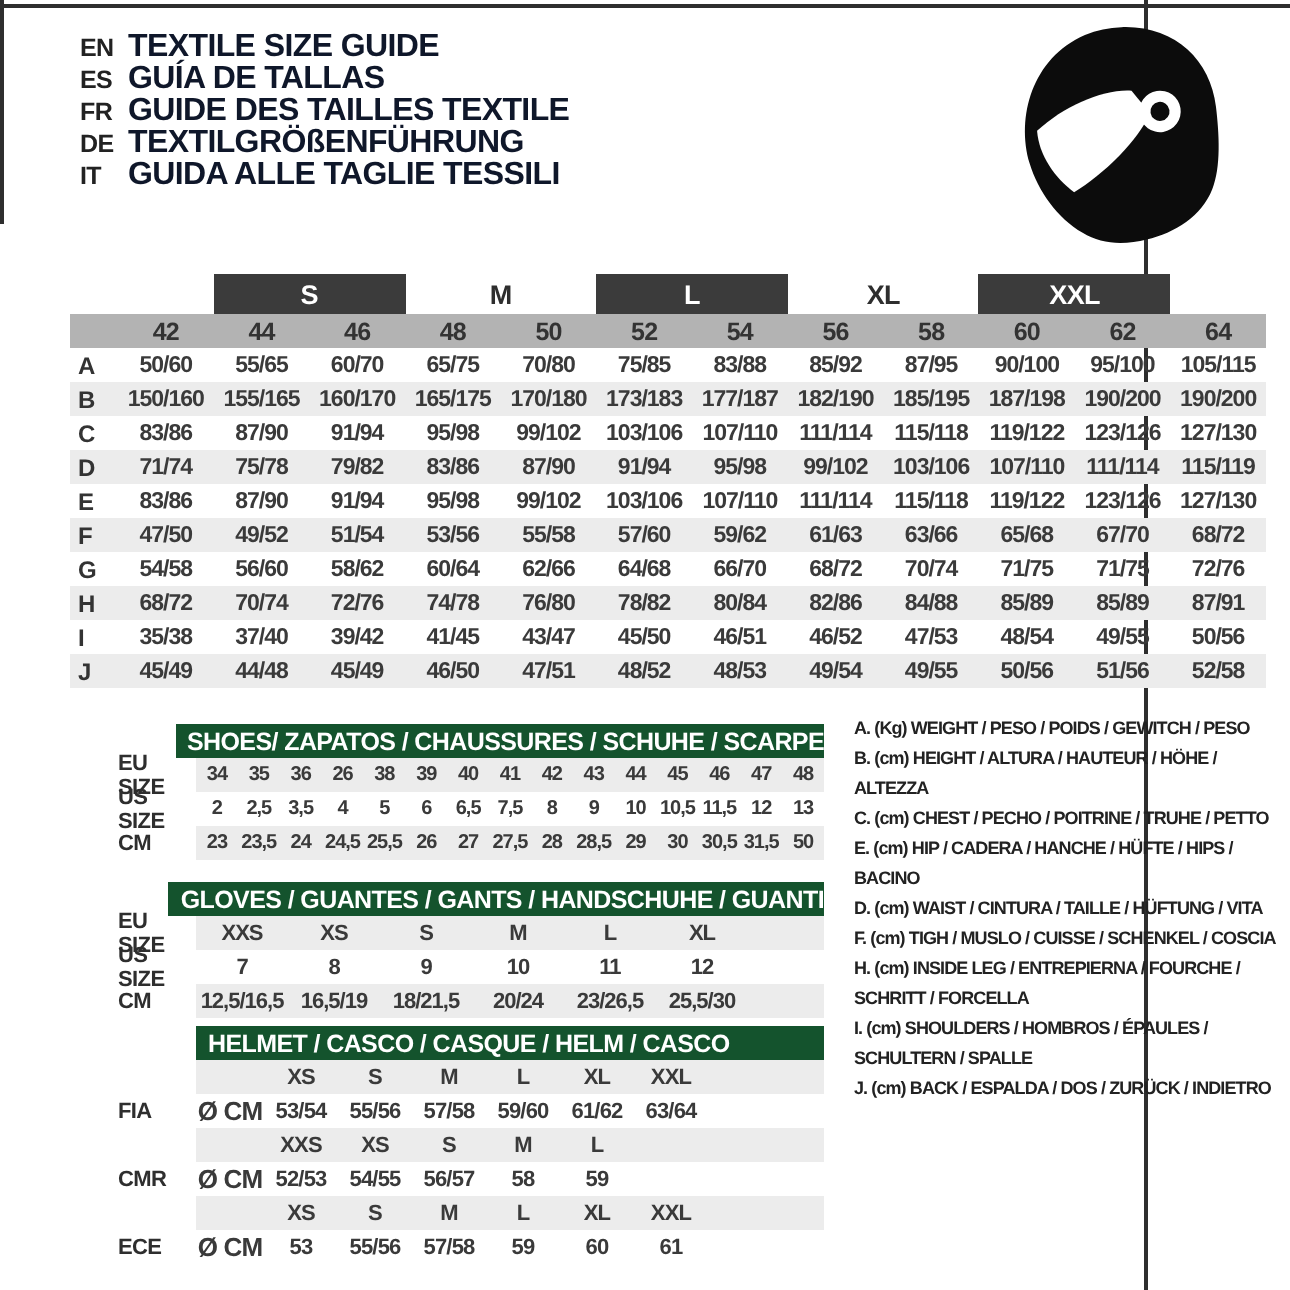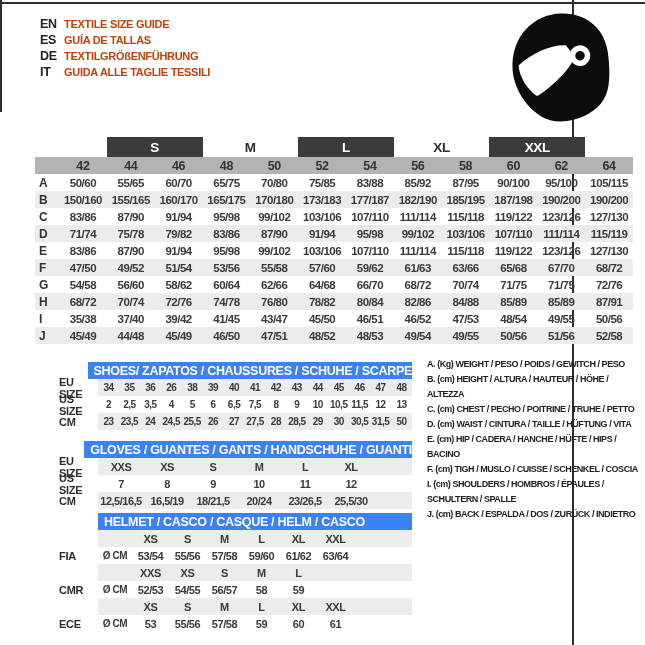--- a/index.html
+++ b/index.html
@@ -15,21 +15,21 @@
   
   .edge { position:absolute; background:#2e2e2e; }
   .edge-top { left:0; top:2; top:2px; width:645px; height:2px; }
   .edge-right { right:0; top:0; width:2px; height:645px; }
   .edge-left { left:0; top:0; width:2px; height:112px; }
 
   
   .lang-box { position:absolute; left:40px; top:16px; }
   .lang-line { display:flex; height:16px; align-items:center; }
   .lang-code { width:24px; font-size:12.5px; font-weight:700; letter-spacing:-0.3px; color:#222; }
-  .lang-label { font-size:11px; font-weight:700; letter-spacing:-0.3px; color:#c2410c; white-space:nowrap; }
+  .lang-label { font-size:16px; font-weight:700; letter-spacing:-0.3px; color:#0f172a; white-space:nowrap; }
 
   
   .helmet-wrap { position:absolute; left:508px; top:12px; width:108px; height:112px; }
 
   
   .main-table { position:absolute; left:35px; top:137px; width:598px; }
   .size-row { display:grid; grid-template-columns:24px repeat(12,1fr); height:20px; }
   .sg { display:flex; align-items:center; justify-content:center;
         font-size:13.5px; font-weight:700; letter-spacing:-0.3px; color:#2e2e2e; }
   .sg.s2 { grid-column:span 2; }
@@ -44,35 +44,35 @@
   .mcell { text-align:center; font-size:11.5px; font-weight:700; letter-spacing:-0.5px;
            color:#3a3a3a; white-space:nowrap; }
 
   
   .ltable { position:absolute; left:35px; width:377px; }
   .shoes-table  { top:362px; }
   .gloves-table { top:441px; }
   .helmet-table { top:513px; }
   .lt-title-row { display:flex; height:17px; }
   .lt-gap { width:63px; }
-  .lt-title { flex:1; background:#3b82f6; color:#fff; font-size:12.5px; font-weight:700;
+  .lt-title { flex:1; background:#14532d; color:#fff; font-size:12.5px; font-weight:700;
               letter-spacing:-0.3px; display:flex; align-items:center; padding-left:6px;
               white-space:nowrap; }
   .lt-row { display:flex; height:17px; }
   .lt-label { width:63px; font-size:11px; font-weight:700; letter-spacing:-0.3px;
               display:flex; align-items:center; color:#2e2e2e;padding-left:24px; }
   .lt-vals { flex:1; display:flex; align-items:center; }
   .rows-holder > div.lt-row:nth-of-type(odd) .lt-vals { background:#ececec; }
 
   .shoe-vals  { display:grid; grid-template-columns:repeat(15,1fr); }
   .shoe-cell  { text-align:center; font-size:10px; font-weight:700; letter-spacing:-0.5px; white-space:nowrap; }
 
   .glove-cell { width:46px; text-align:center; font-size:11px; font-weight:700; letter-spacing:-0.5px; white-space:nowrap; }
 
-  .hv-unit { width:34px; text-align:center; font-size:10px; font-weight:700; letter-spacing:-0.4px; }
+  .hv-unit { width:34px; text-align:center; font-size:13px; font-weight:700; letter-spacing:-0.4px; }
   .hv-cell { width:37px; text-align:center; font-size:11px; font-weight:700; letter-spacing:-0.4px; white-space:nowrap; }
 
   
   .legend { position:absolute; left:427px; top:357px; width:215px; }
   .legend-item { font-size:9px; font-weight:700; letter-spacing:-0.45px;
                  line-height:15px; color:#222; }
 </style>
 </head>
 <body>
 
@@ -87,20 +87,24 @@
       <div class="lang-line">
         <div class="lang-code">EN</div>
         <div class="lang-label">TEXTILE SIZE GUIDE</div>
       </div>
 
       <div class="lang-line">
         <div class="lang-code">ES</div>
         <div class="lang-label">GUÍA DE TALLAS</div>
       </div>
 
+      <div class="lang-line">
+        <div class="lang-code">FR</div>
+        <div class="lang-label">GUIDE DES TAILLES TEXTILE</div>
+      </div>
 
       <div class="lang-line">
         <div class="lang-code">DE</div>
         <div class="lang-label">TEXTILGRÖßENFÜHRUNG</div>
       </div>
 
       <div class="lang-line">
         <div class="lang-code">IT</div>
         <div class="lang-label">GUIDA ALLE TAGLIE TESSILI</div>
       </div>
@@ -529,26 +533,27 @@
   </div>
 
   <div class="legend">
 
       <div class="legend-item">A. (Kg) WEIGHT / PESO / POIDS / GEWITCH / PESO</div>
 
       <div class="legend-item">B. (cm) HEIGHT / ALTURA / HAUTEUR / HÖHE / ALTEZZA</div>
 
       <div class="legend-item">C. (cm) CHEST / PECHO / POITRINE / TRUHE / PETTO</div>
 
+      <div class="legend-item">E. (cm) HIP / CADERA / HANCHE / HÜFTE / HIPS / BACINO</div>
+
       <div class="legend-item">D. (cm) WAIST / CINTURA / TAILLE / HÜFTUNG / VITA</div>
 
-      <div class="legend-item">E. (cm) HIP / CADERA / HANCHE / HÜFTE / HIPS / BACINO</div>
-
       <div class="legend-item">F. (cm) TIGH / MUSLO / CUISSE / SCHENKEL / COSCIA</div>
 
 
+      <div class="legend-item">H. (cm) INSIDE LEG / ENTREPIERNA / FOURCHE / SCHRITT / FORCELLA</div>
 
       <div class="legend-item">I. (cm) SHOULDERS / HOMBROS / ÉPAULES / SCHULTERN / SPALLE</div>
 
       <div class="legend-item">J. (cm) BACK / ESPALDA / DOS / ZURÜCK / INDIETRO</div>
     </div>
 
 </div>
 
 </body></html>

